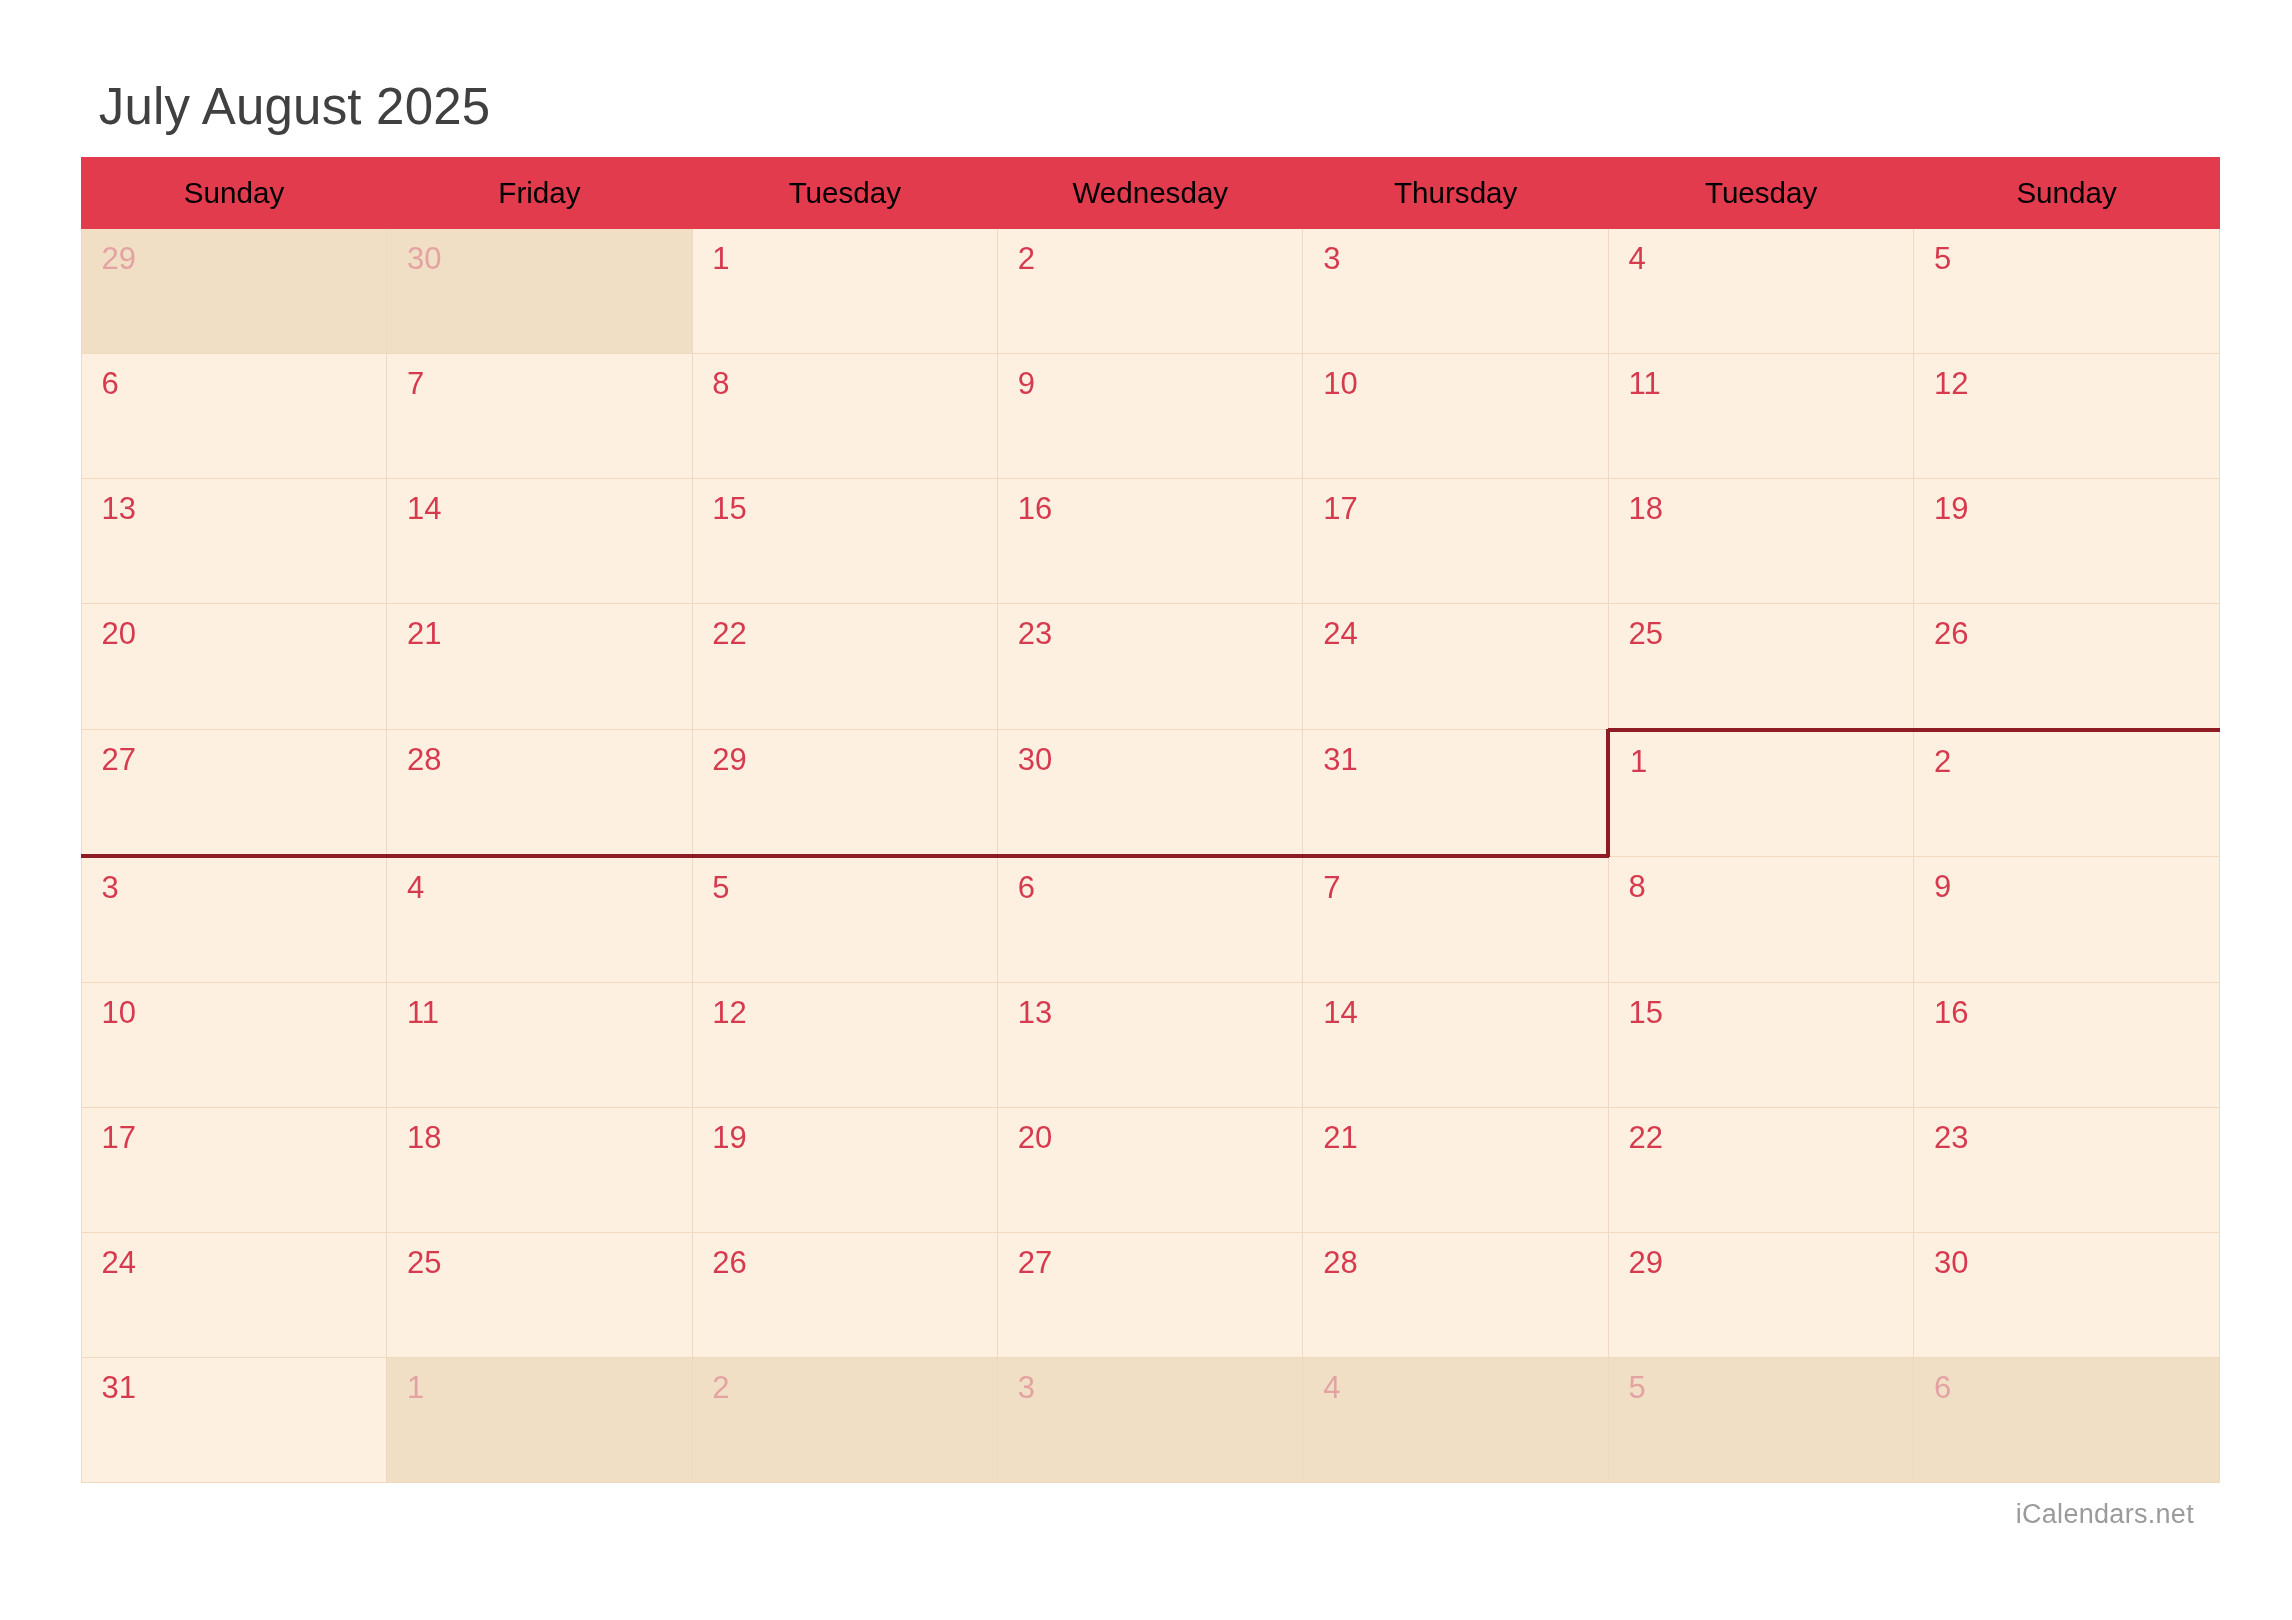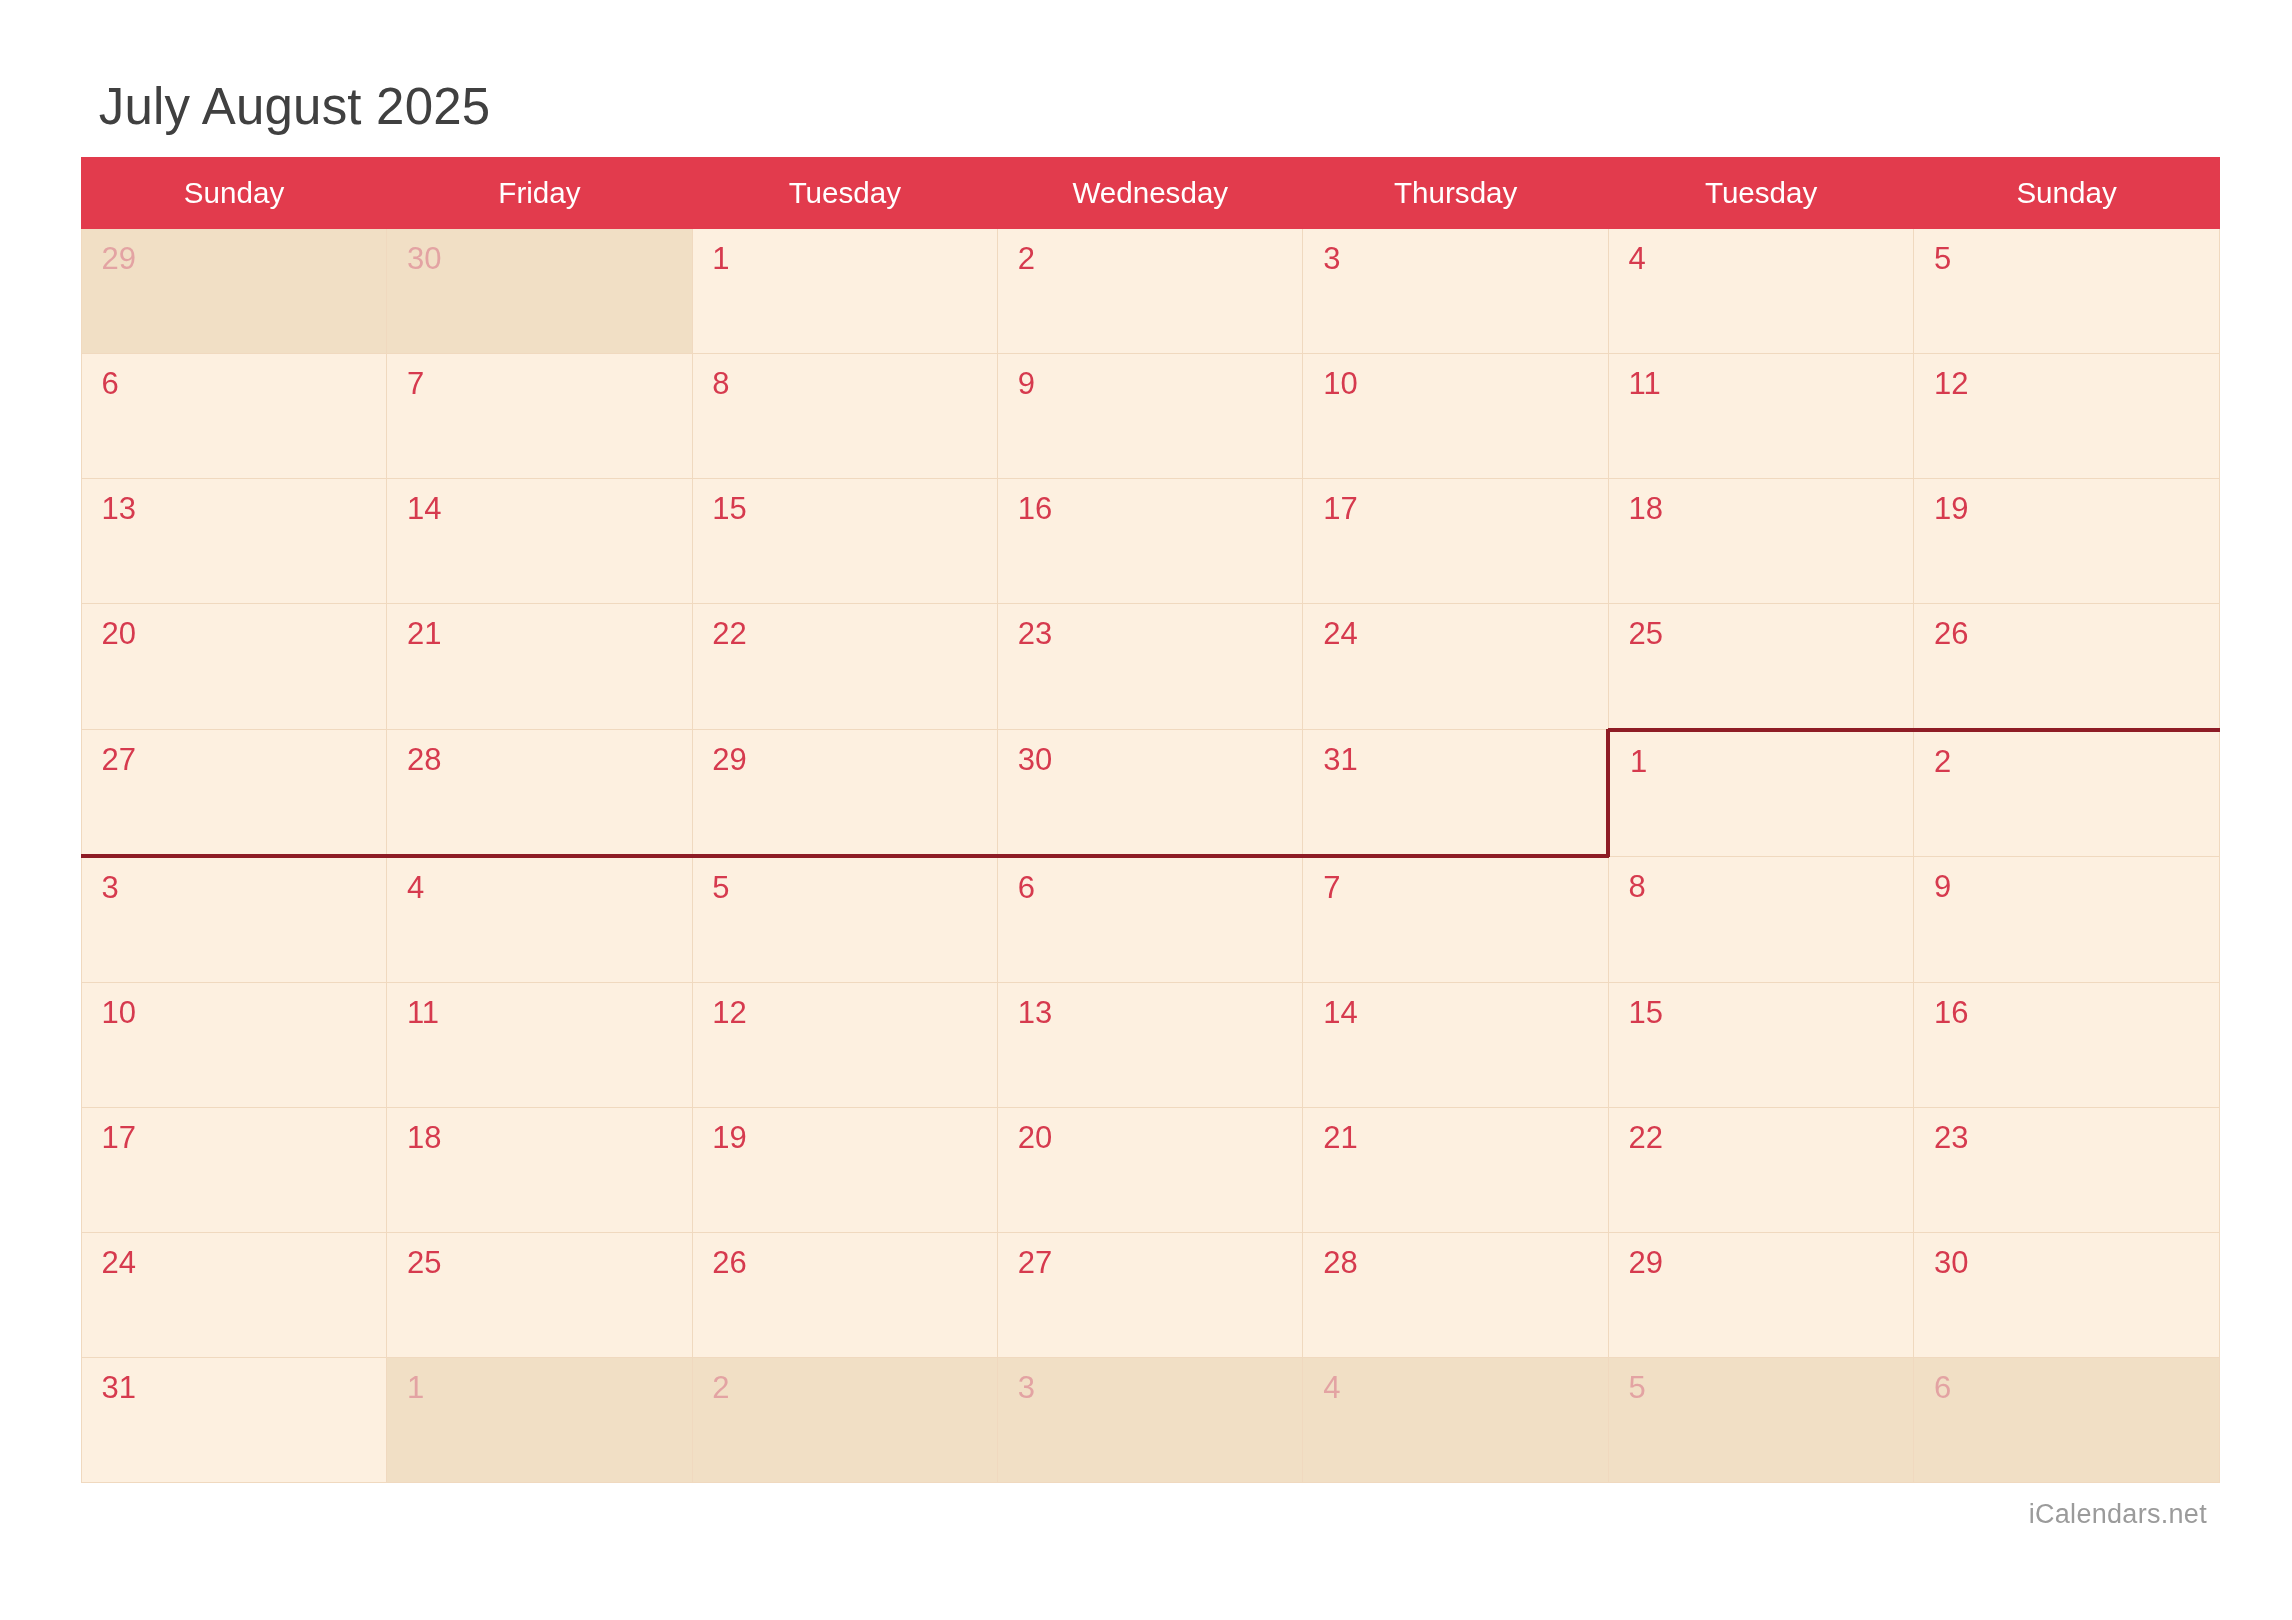--- a/index.html
+++ b/index.html
@@ -29,21 +29,21 @@
     line-height: 1.1;
   }
   .calendar {
     width: 2139px;
     border-collapse: collapse;
     table-layout: fixed;
     margin-left: 1.8px;
   }
   .calendar th {
     background: #e23b4d;
-    color: #ffffff;
+    color: #000000;
     font-weight: normal;
     font-size: 29.6px;
     height: 70px;
     text-align: center;
     vertical-align: middle;
     border: 0.9px solid #e23b4d;
     padding: 0;
   }
   .calendar td {
     height: 124px;
@@ -72,21 +72,21 @@
     border-top: 4.5px solid #8e1c25;
   }
   td.sep-bottom {
     border-bottom: 4.5px solid #8e1c25;
   }
   td.sep-left {
     border-left: 4.5px solid #8e1c25;
   }
   .footer {
     position: absolute;
-    right: 86px;
+    right: 99px;
     bottom: 90px;
     font-size: 27px;
     color: #9b9b9b;
     letter-spacing: 0.3px;
   }
 </style>
 </head>
 <body>
 
 <div class="page">

